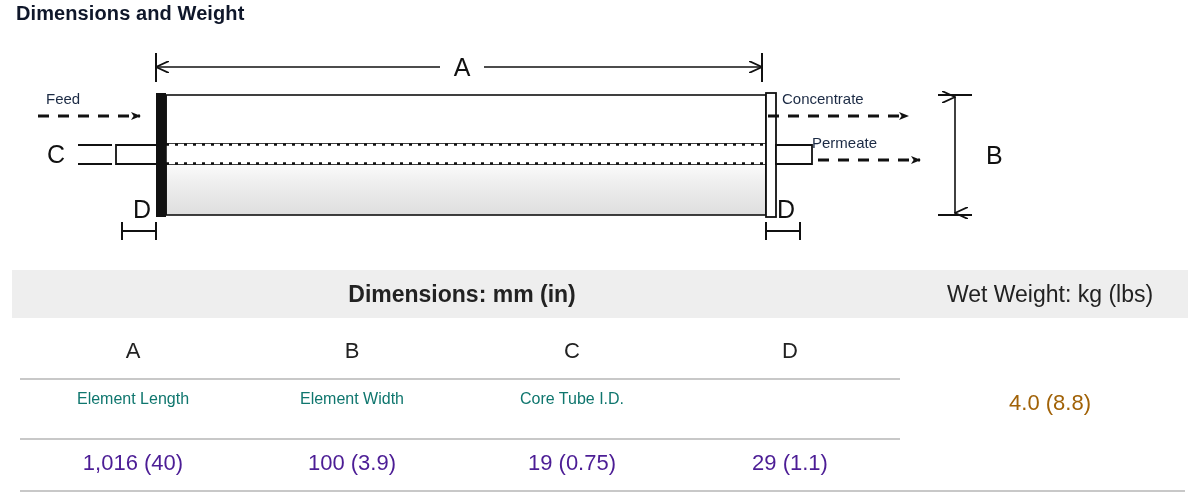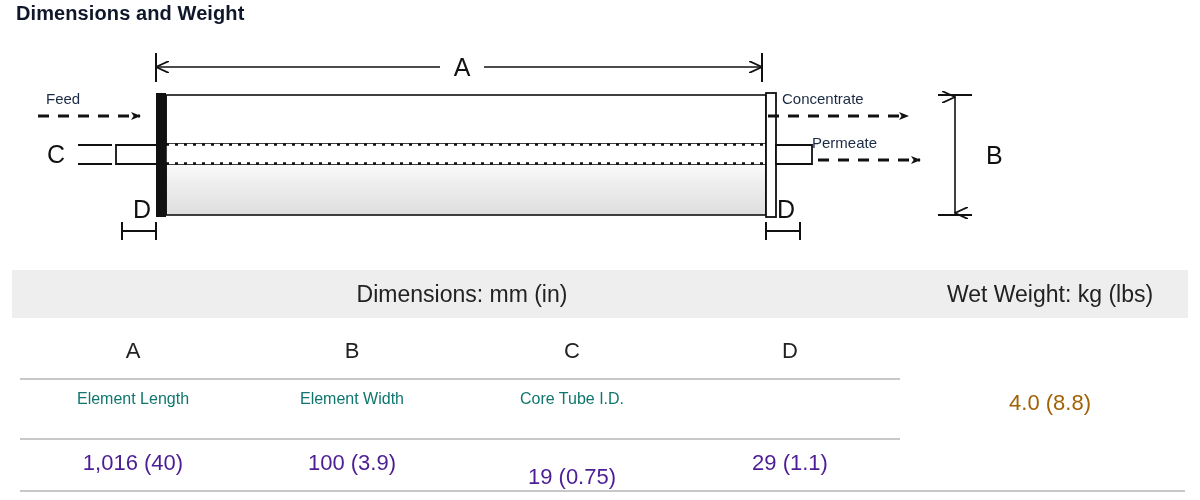--- a/index.html
+++ b/index.html
@@ -57,20 +57,21 @@
   .hdr-dim {
     position: absolute;
     left: 12px;
     top: 8px;
     width: 900px;
     height: 56px;
     line-height: 48px;
     text-align: center;
     font-size: 23px;
     color: #222222;
+    font-weight: bold;
   }
   .hdr-weight {
     position: absolute;
     left: 912px;
     top: 8px;
     width: 276px;
     height: 48px;
     line-height: 48px;
     text-align: center;
     font-size: 23px;
@@ -277,18 +278,18 @@
     <div class="name-cell" style="left:332px;">Element Width</div>
   </div>
 
   <div class="weight-value">4.0 (8.8)</div>
 
   <div class="rule rule-inner" style="top:176px;"></div>
 
   <div class="value-row">
     <div class="value-cell" style="left:113px;">1,016 (40)</div>
     <div class="value-cell" style="left:332px;">100 (3.9)</div>
-    <div class="value-cell" style="left:552px;margin-top:14px;">19 (0.75)</div>
+    <div class="value-cell" style="left:552px;">19 (0.75)</div>
     <div class="value-cell" style="left:770px;">29 (1.1)</div>
   </div>
 
   <div class="rule rule-full" style="top:228px;"></div>
 </div>
 
 </body></html>

